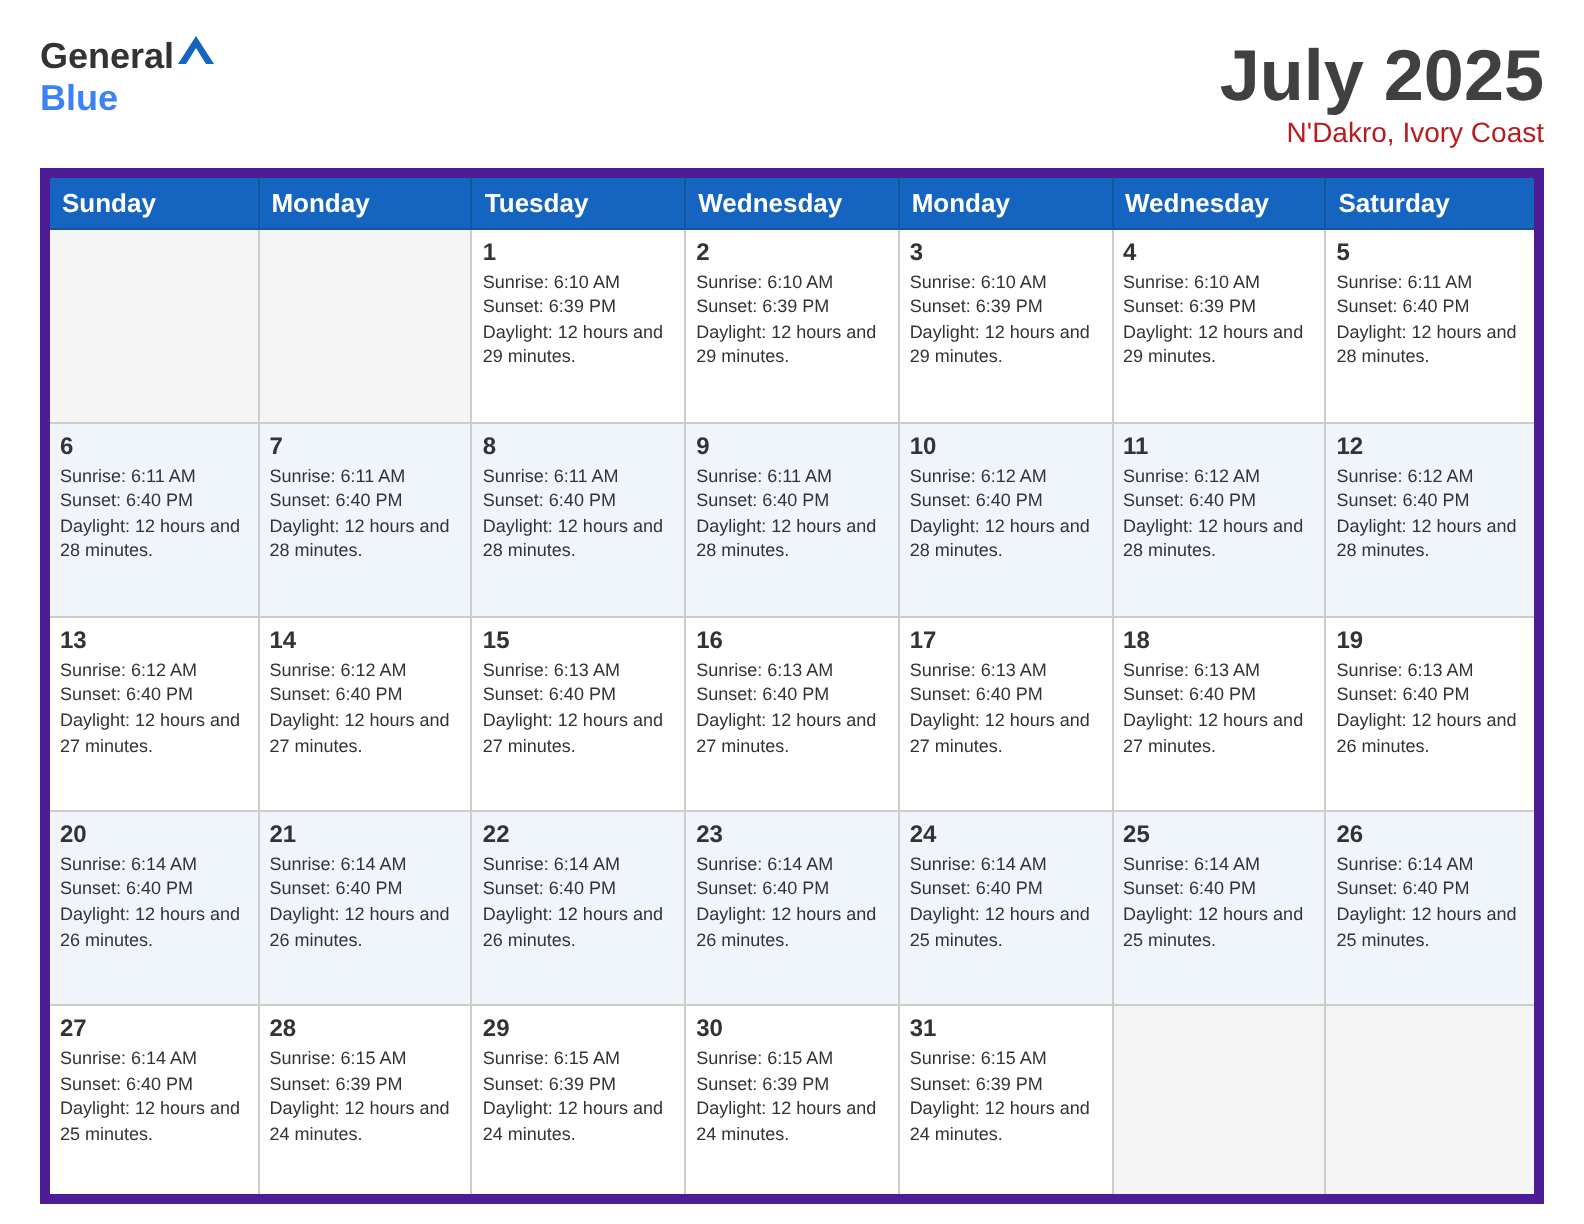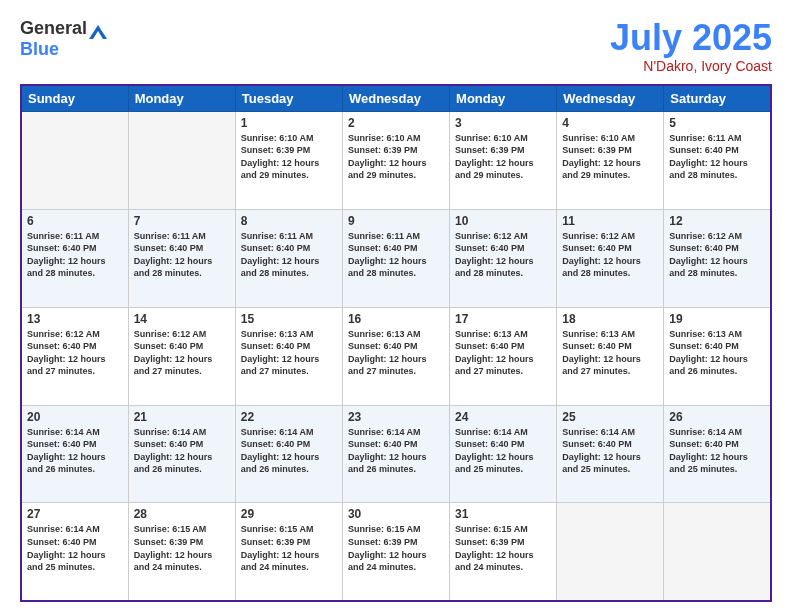--- a/index.html
+++ b/index.html
@@ -23,21 +23,21 @@
       align-items: flex-start;
       margin-bottom: 10px;
     }
     .logo {
       display: flex;
       flex-direction: column;
       align-items: flex-start;
     }
     .logo-text {
       display: flex;
-      align-items: flex-end;
+      align-items: flex-start;
     }
     .logo-general {
       font-size: 18px;
       font-weight: bold;
       color: #333;
     }
     .logo-blue {
       font-size: 18px;
       font-weight: bold;
       color: #3b82f6;
@@ -52,30 +52,30 @@
     .logo-icon svg {
       width: 18px;
       height: 14px;
     }
     .title-area {
       text-align: right;
     }
     .month-title {
       font-size: 36px;
       font-weight: bold;
-      color: #3b82f6;
+      color: #404040;
       line-height: 1.1;
     }
     .subtitle {
       font-size: 14px;
       color: #b91c1c;
     }
     .calendar {
       flex: 1;
-      border: 2px solid #4c1d95;
+      border: 5px solid #4c1d95;
       border-collapse: collapse;
       width: 100%;
       table-layout: fixed;
     }
     .calendar th {
       background-color: #1565c0;
       color: #fff;
       text-align: left;
       padding: 5px 6px;
       font-size: 13px;
@@ -97,21 +97,20 @@
     .day-num {
       font-size: 12px;
       font-weight: bold;
       display: block;
       margin-bottom: 2px;
     }
     .day-info {
       font-size: 9px;
       line-height: 1.4;
       color: #333;
-      font-weight: bold;
     }
     .row-alt td {
       background-color: #f0f4fb;
     }
   </style>
 </head>
 <body>
 
 <div class="page">
   <div class="header">

